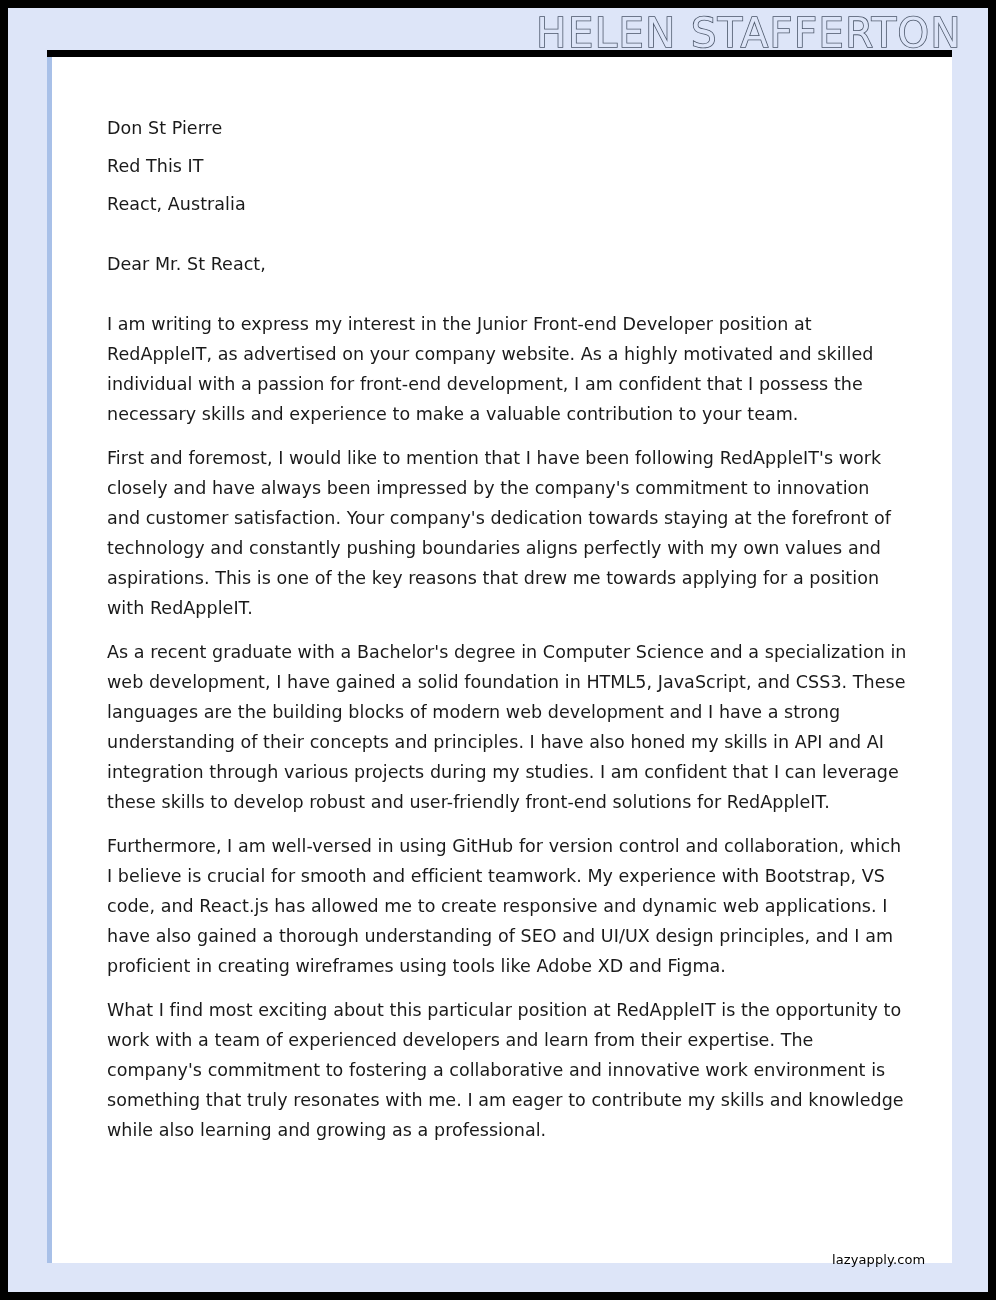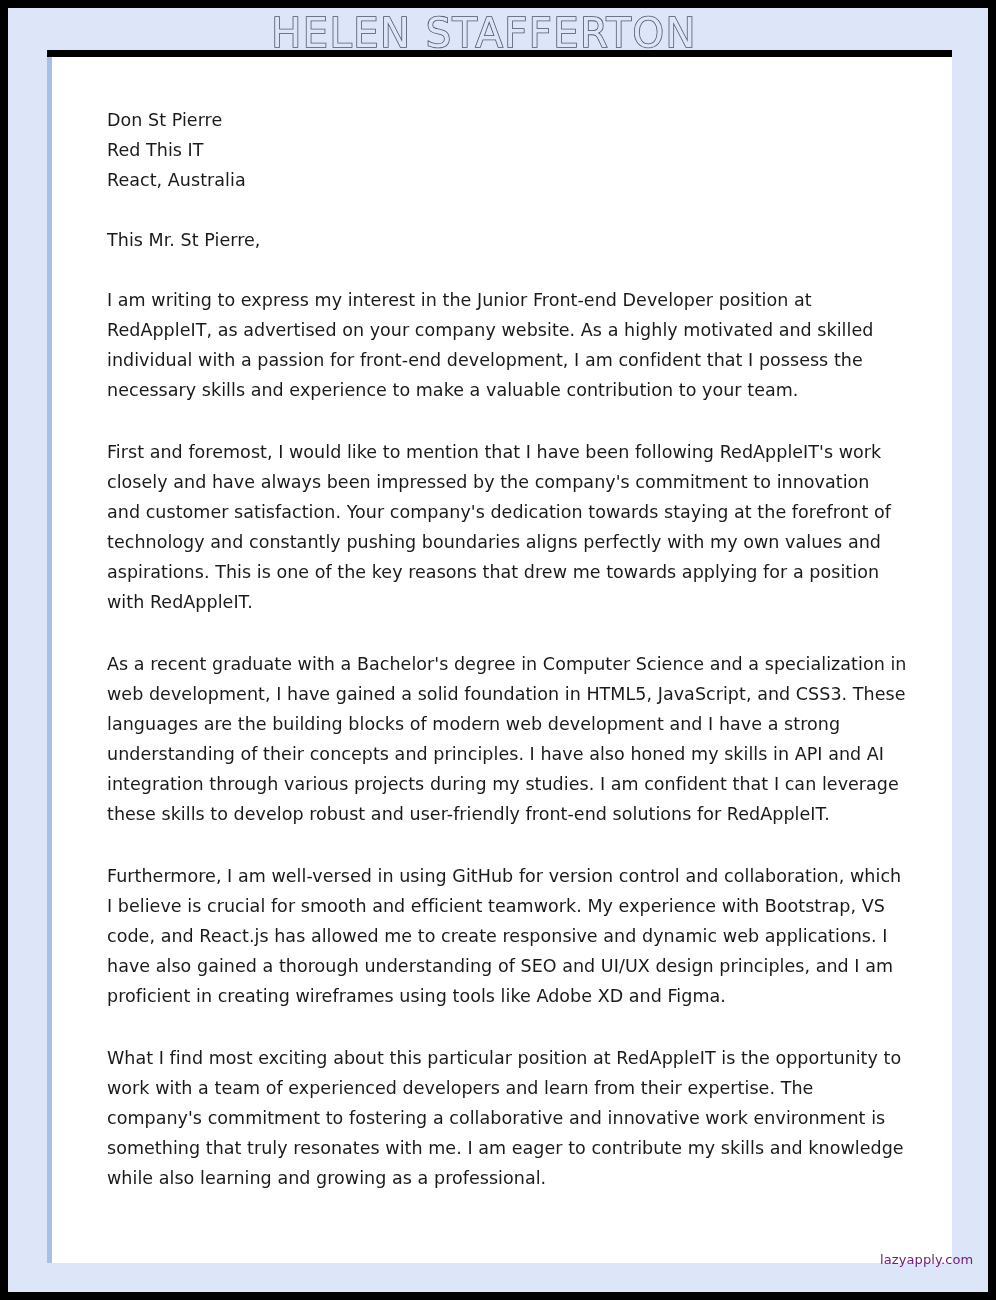--- a/index.html
+++ b/index.html
@@ -22,27 +22,27 @@
     top: 8px;
     width: 980px;
     height: 1284px;
     background: #dde5f8;
     overflow: hidden;
   }
 
   
   .letterhead {
     position: absolute;
-    left: 4px;
+    left: 10px;
     top: 0;
     width: 944px;
     height: 50px;
     display: flex;
     align-items: center;
-    justify-content: center;
+    justify-content: flex-end;
     padding-right: 0px;
     box-sizing: border-box;
   }
   .letterhead-name {
     font-family: "DejaVu Sans", "Liberation Sans", sans-serif;
     font-size: 40px;
     line-height: 44px;
     letter-spacing: 1.5px;
     font-weight: 400;
     color: #dde5f8;
@@ -88,42 +88,43 @@
     left: 99px;
     top: 97px;
     width: 800px;
     font-size: 17.5px;
     line-height: 30px;
     color: #1a1a1a;
     letter-spacing: 0.05px;
   }
   .addr-line {
     white-space: nowrap;
+    margin-top: 8px;
   }
   .block-gap {
     height: 30px;
   }
   .para {
     margin: 0;
   }
   .para + .para {
-    margin-top: 32px;
+    margin-top: 14px;
   }
   .salutation {
     margin: 0;
   }
 
   
   .watermark {
     position: absolute;
-    left: 872px;
+    left: 824px;
     top: 1244px;
     font-size: 13px;
     line-height: 16px;
-    color: #701a75;
+    color: #000000;
     white-space: nowrap;
     letter-spacing: 0.1px;
   }
 </style>
 </head>
 <body>
 
 <div class="canvas">
 
   <div class="letterhead">
@@ -139,21 +140,21 @@
   <div class="body-text">
 
     <div>
       <div class="addr-line">Don St Pierre</div>
       <div class="addr-line">Red This IT</div>
       <div class="addr-line">React, Australia</div>
     </div>
 
     <div class="block-gap"></div>
 
-    <div class="salutation">This Mr. St Pierre,</div>
+    <div class="salutation">Dear Mr. St React,</div>
 
     <div class="block-gap"></div>
 
     <p class="para">I am writing to express my interest in the Junior Front-end Developer position at RedAppleIT, as advertised on your company website. As a highly motivated and skilled individual with a passion for front-end development, I am confident that I possess the necessary skills and experience to make a valuable contribution to your team.</p>
     <p class="para">First and foremost, I would like to mention that I have been following RedAppleIT's work closely and have always been impressed by the company's commitment to innovation and customer satisfaction. Your company's dedication towards staying at the forefront of technology and constantly pushing boundaries aligns perfectly with my own values and aspirations. This is one of the key reasons that drew me towards applying for a position with RedAppleIT.</p>
     <p class="para">As a recent graduate with a Bachelor's degree in Computer Science and a specialization in web development, I have gained a solid foundation in HTML5, JavaScript, and CSS3. These languages are the building blocks of modern web development and I have a strong understanding of their concepts and principles. I have also honed my skills in API and AI integration through various projects during my studies. I am confident that I can leverage these skills to develop robust and user-friendly front-end solutions for RedAppleIT.</p>
     <p class="para">Furthermore, I am well-versed in using GitHub for version control and collaboration, which I believe is crucial for smooth and efficient teamwork. My experience with Bootstrap, VS code, and React.js has allowed me to create responsive and dynamic web applications. I have also gained a thorough understanding of SEO and UI/UX design principles, and I am proficient in creating wireframes using tools like Adobe XD and Figma.</p>
     <p class="para">What I find most exciting about this particular position at RedAppleIT is the opportunity to work with a team of experienced developers and learn from their expertise. The company's commitment to fostering a collaborative and innovative work environment is something that truly resonates with me. I am eager to contribute my skills and knowledge while also learning and growing as a professional.</p>
 
   </div>

